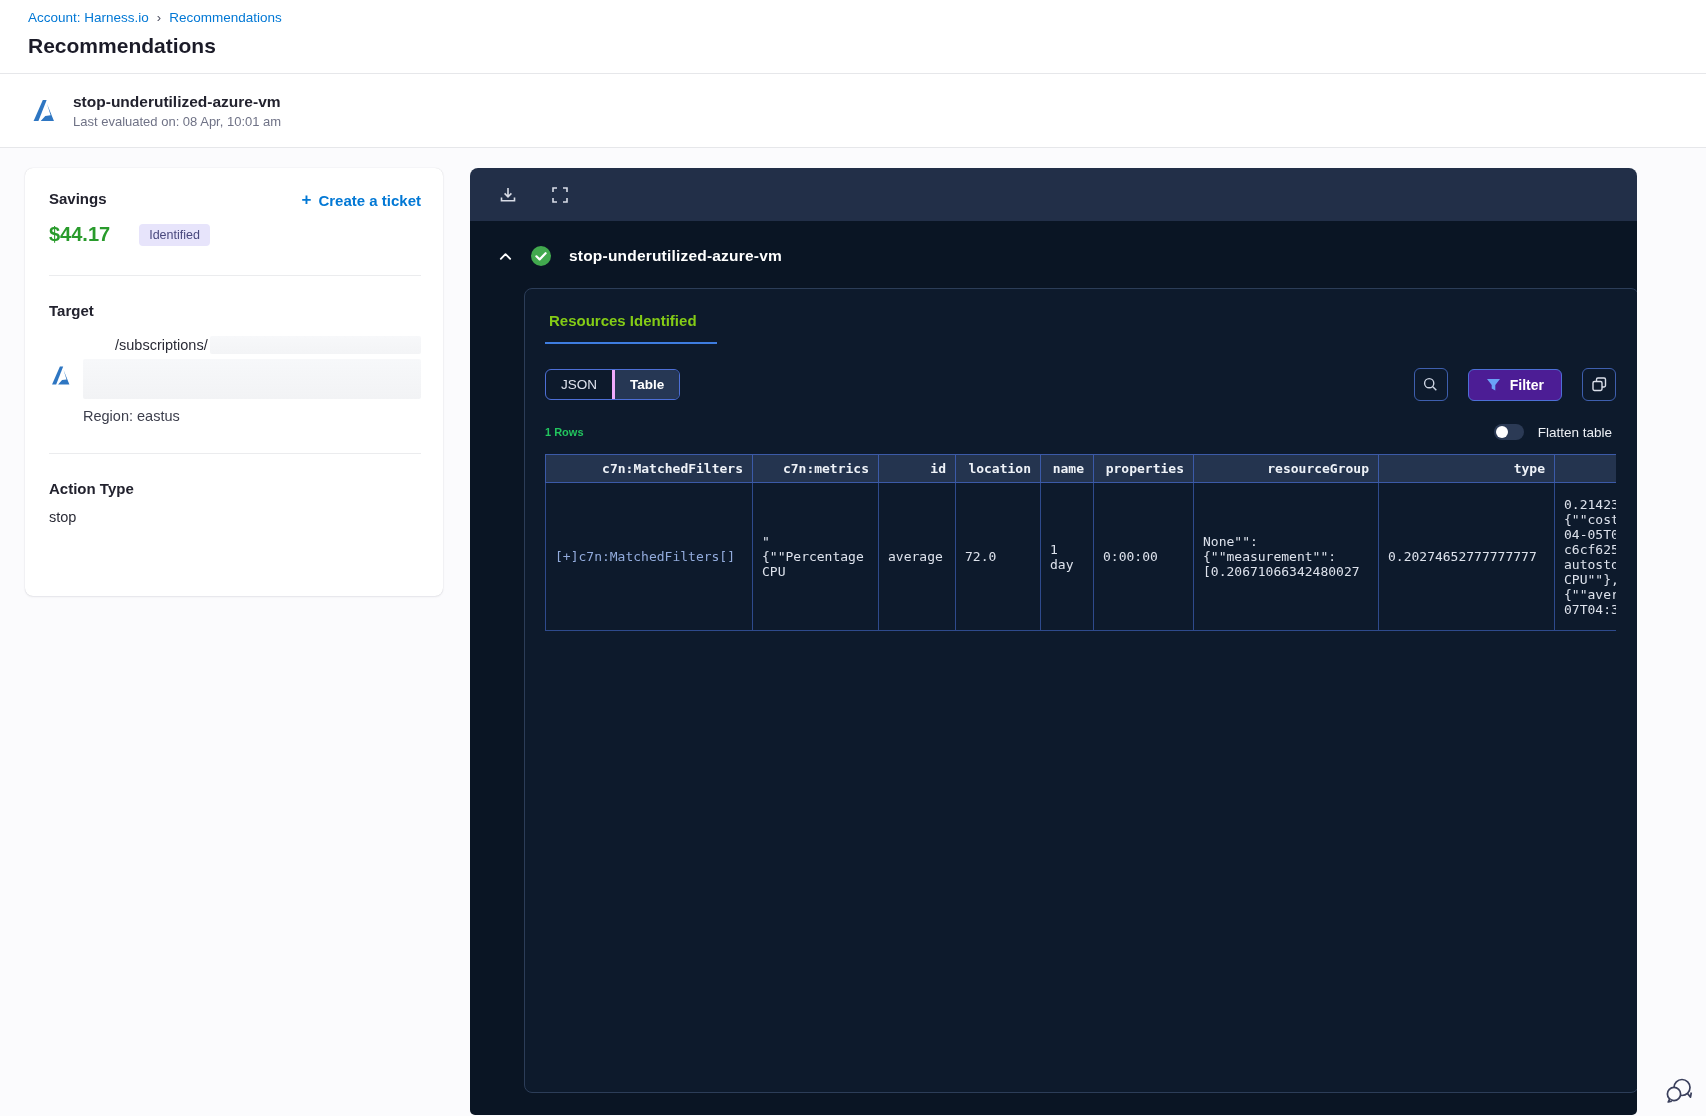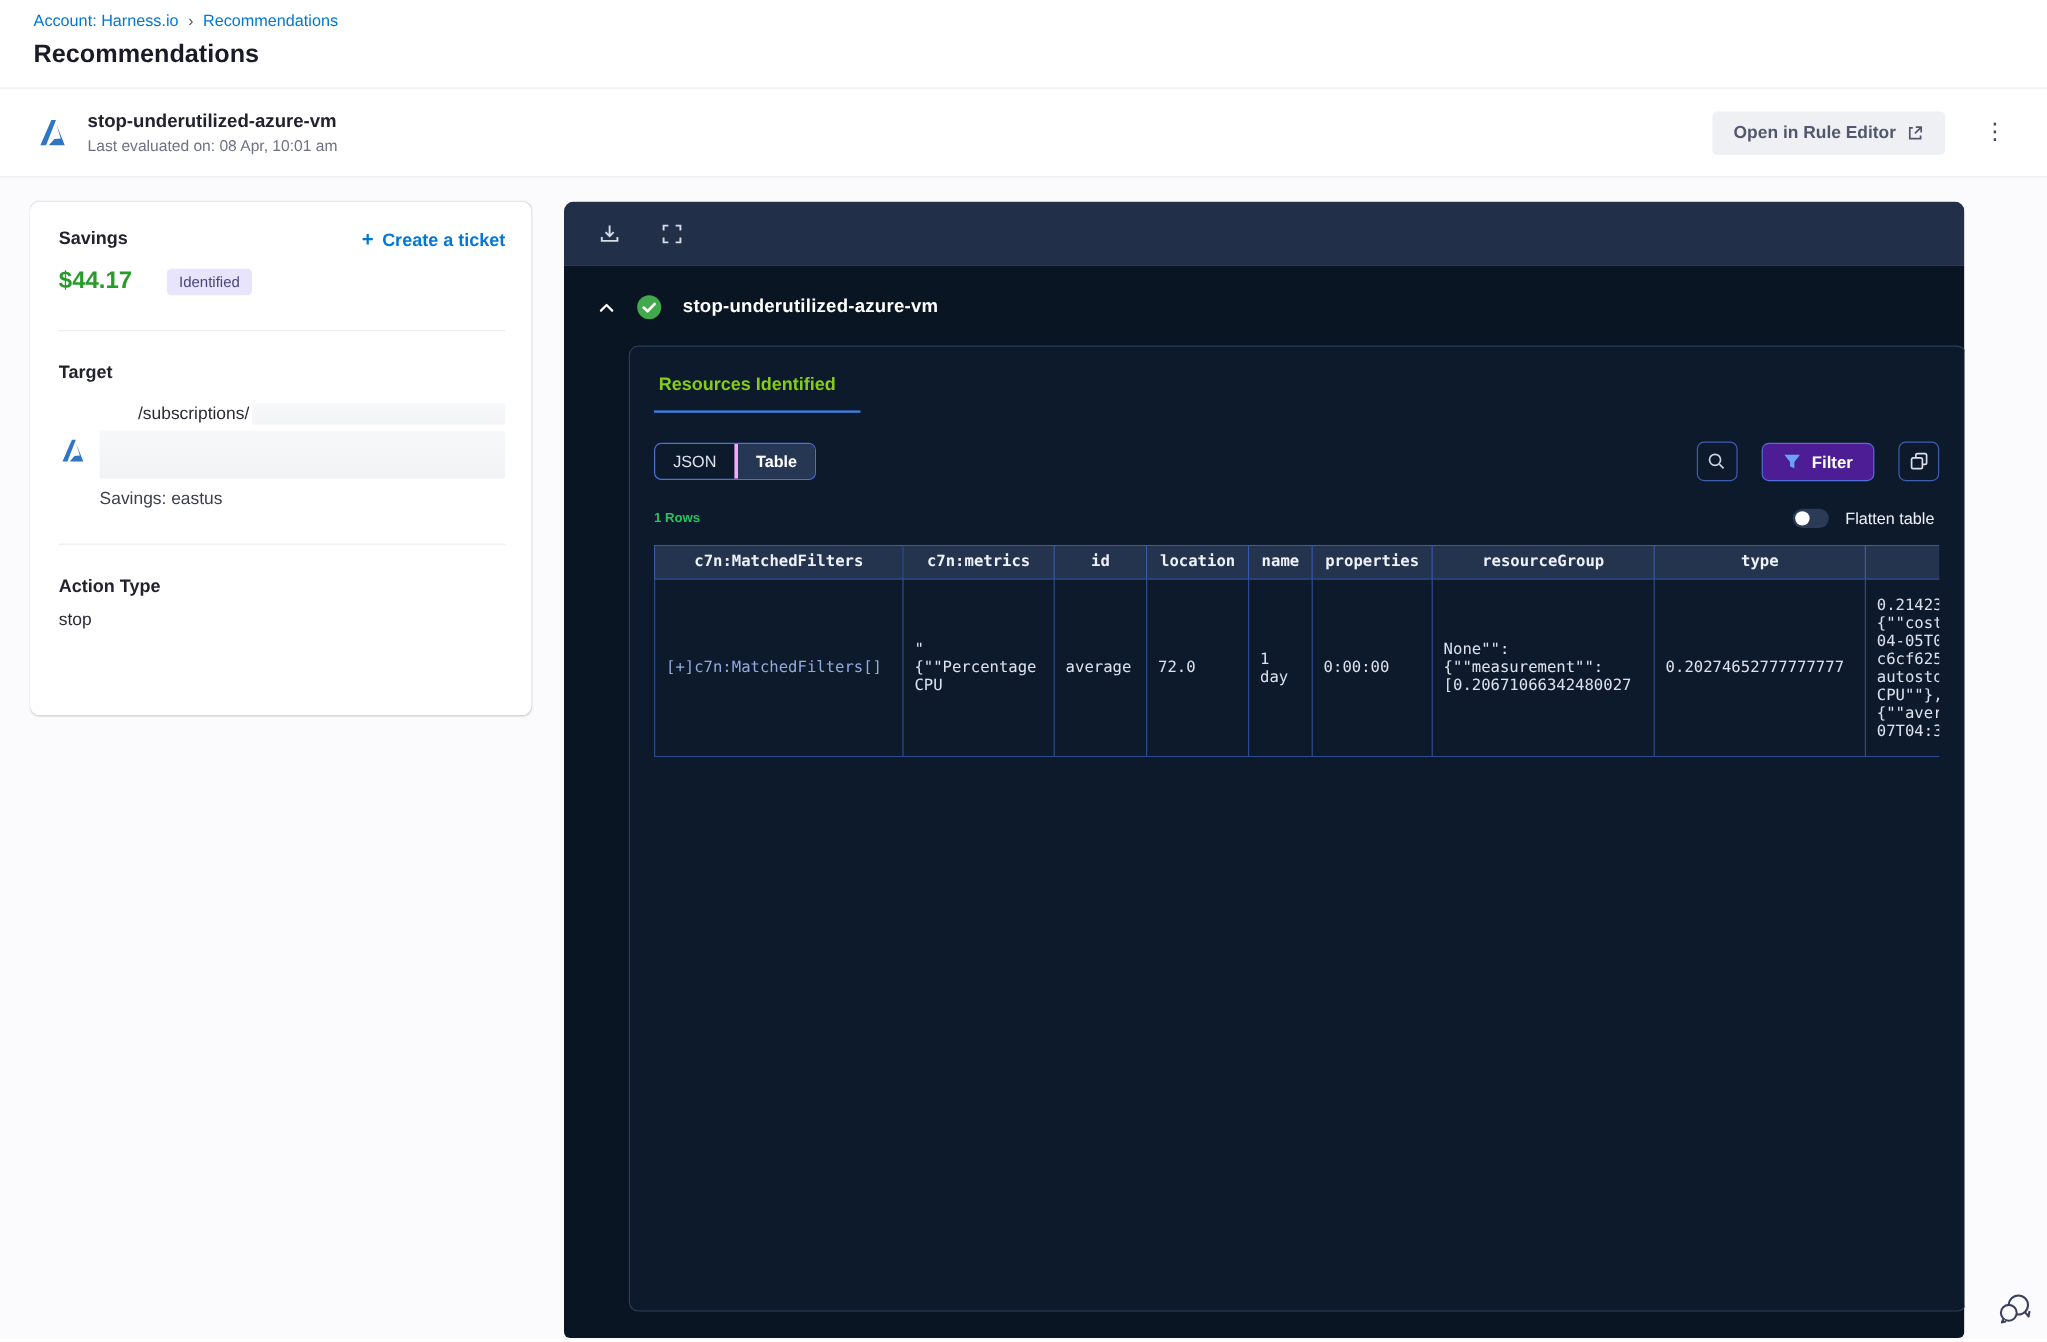--- a/index.html
+++ b/index.html
@@ -78,21 +78,21 @@
   .rows-count { color:#22c55e; font-size:11px; font-weight:700; }
   .flatten-group { margin-left:auto; display:flex; align-items:center; gap:14px; padding-right:4px; }
   .switch { width:30px; height:16px; border-radius:9px; background:#2b3a55; position:relative; cursor:pointer; }
   .switch .knob { position:absolute; left:2px; top:2px; width:12px; height:12px; border-radius:50%; background:#ffffff; }
   .flatten-label { color:#eef1f6; font-size:13.5px; }
 
   .table-clip { margin-top:14px; overflow:hidden; width:1071px; }
   table.res-table { border-collapse:collapse; table-layout:fixed; width:1179px;
       font-family:"DejaVu Sans Mono", monospace; font-size:13px; }
   .res-table th { background:#24344f; border:1px solid #3b5aa8; color:#eef2f8; font-weight:700;
-      text-align:center; padding:6px 9px; white-space:nowrap; overflow:hidden; }
+      text-align:right; padding:6px 9px; white-space:nowrap; overflow:hidden; }
   .res-table td { border:1px solid #2e4a8c; color:#dde2ec; padding:10px 9px; vertical-align:middle;
       white-space:pre-wrap; height:148px; overflow:hidden; }
   td.mf-cell { color:#92abdc; white-space:pre; cursor:pointer; }
 
   .chat-fab { position:absolute; right:10px; bottom:8px; width:34px; height:34px; cursor:pointer; }
 </style>
 </head>
 <body>
 
 <div class="topbar">
@@ -107,30 +107,20 @@
 
 <div class="titlebar">
   <svg class="az-icon" viewBox="0 0 24 24" aria-hidden="true">
     <path fill="#2e76c2" d="M11.4 2.6h3.4L7.5 21.4H3.2z"></path>
     <path fill="#2e76c2" d="M15.1 5.9 21.3 21.4H9.5l4.1-4.6 4.7-.5z"></path>
   </svg>
   <div>
     <div class="rule-name">stop-underutilized-azure-vm</div>
     <div class="rule-sub">Last evaluated on: 08 Apr, 10:01 am</div>
   </div>
-  <div class="titlebar-right">
-    <button class="rule-editor-btn">
-      <span>Open in Rule Editor</span>
-      <svg width="14" height="14" viewBox="0 0 14 14">
-        <path d="M5 2.5H2.5v9h9V9" fill="none" stroke="#51586e" stroke-width="1.4"></path>
-        <path d="M7.5 2h4.5v4.5M11.7 2.3 6.8 7.2" fill="none" stroke="#51586e" stroke-width="1.4"></path>
-      </svg>
-    </button>
-    <span class="kebab">⋮</span>
-  </div>
 </div>
 <div class="hdiv"></div>
 
 <div class="content">
 
   <div class="left-card">
     <div class="savings-row">
       <span class="savings-label">Savings</span>
       <span class="create-ticket">
         <span class="plus-glyph">+</span>
@@ -150,21 +140,21 @@
           <path fill="#2e76c2" d="M11.4 2.6h3.4L7.5 21.4H3.2z"></path>
           <path fill="#2e76c2" d="M15.1 5.9 21.3 21.4H9.5l4.1-4.6 4.7-.5z"></path>
         </svg>
       </div>
       <div class="target-texts">
         <div class="target-path-row">
           <span class="target-path">/subscriptions/</span>
           <span class="redacted-inline"></span>
         </div>
         <div class="redacted-block"></div>
-        <div class="region-text">Savings: eastus</div>
+        <div class="region-text">Region: eastus</div>
       </div>
     </div>
     <div class="card-div"></div>
 
     <div class="section-label">Action Type</div>
     <div class="action-value">stop</div>
   </div>
 
   <div class="dark-panel">
     <div class="panel-toolbar">

